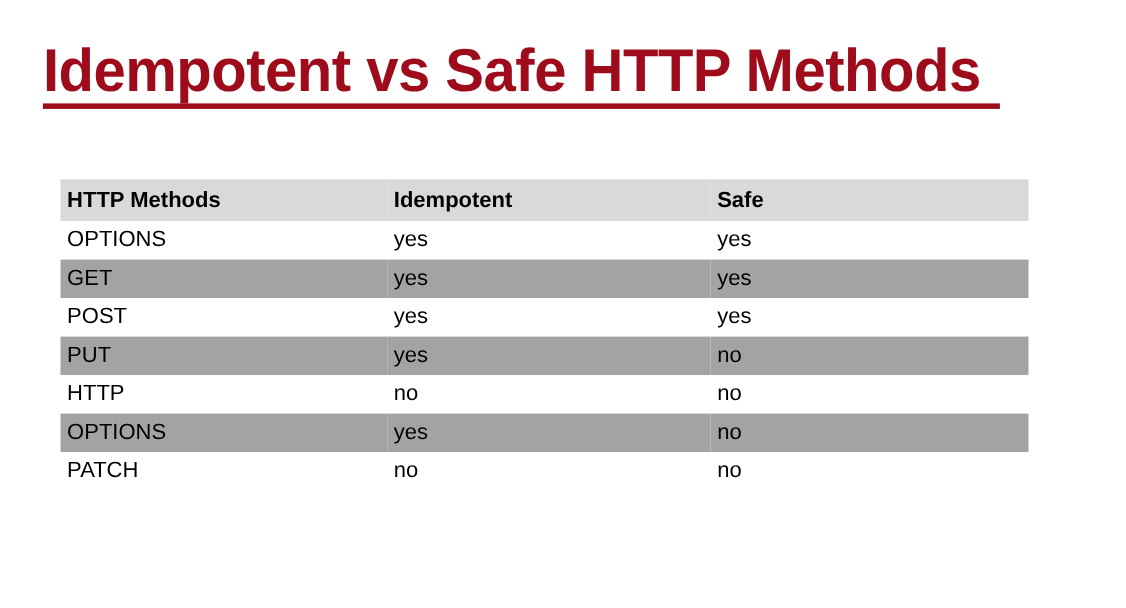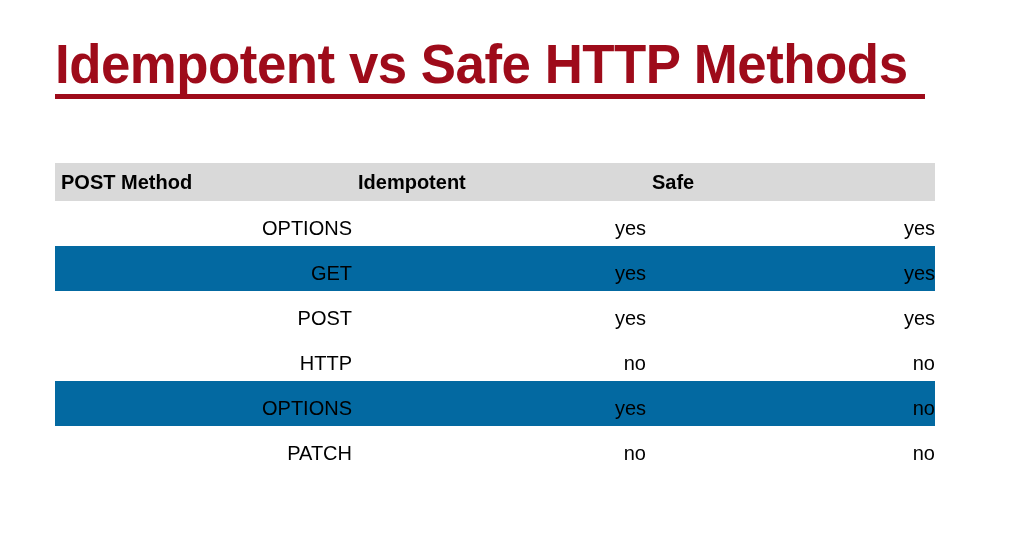--- a/index.html
+++ b/index.html
@@ -17,21 +17,21 @@
 
   .slide {
     position: absolute;
     inset: 0;
     background: #ffffff;
   }
 
   
   .title-wrap {
     position: absolute;
-    left: 55px;
+    left: 39px;
     top: 33px;
     width: 880px;
   }
   .slide-title {
     margin: 0;
     font-family: "Liberation Sans Narrow", "Liberation Sans", sans-serif;
     font-size: 55px;
     line-height: 62px;
     font-weight: bold;
     color: #9e0b1a;
@@ -70,31 +70,31 @@
   table.http-table thead th {
     background: #d9d9d9;
     font-weight: bold;
     text-align: left;
     padding: 8px 0 7px 6px;
     height: 20px;
     font-size: 20px;
     border: none;
   }
   table.http-table tbody td {
-    text-align: right;
-    padding: 16px 0 6px 6px;
+    text-align: left;
+    padding: 6px 0 6px 6px;
     height: 20px;
     font-weight: normal;
     border: none;
   }
   table.http-table tbody tr.odd td {
     background: #ffffff;
   }
   table.http-table tbody tr.even td {
-    background: #0369a1;
+    background: #a3a3a3;
   }
 </style>
 </head>
 <body>
 
 <div class="slide">
 
   <div class="title-wrap">
     <h1 class="slide-title">Idempotent vs Safe HTTP Methods</h1>
     <div class="title-underline"></div>
@@ -102,40 +102,45 @@
 
   <div class="table-wrap">
     <table class="http-table">
       <colgroup>
         <col class="c1">
         <col class="c2">
         <col class="c3">
       </colgroup>
       <thead>
         <tr>
-          <th>POST Method</th>
+          <th>HTTP Methods</th>
           <th>Idempotent</th>
           <th>Safe</th>
         </tr>
       </thead>
       <tbody>
         <tr class="odd">
           <td>OPTIONS</td>
           <td>yes</td>
           <td>yes</td>
         </tr>
         <tr class="even">
           <td>GET</td>
           <td>yes</td>
           <td>yes</td>
         </tr>
         <tr class="odd">
           <td>POST</td>
           <td>yes</td>
           <td>yes</td>
+        </tr>
+        <tr class="even">
+          <td>PUT</td>
+          <td>yes</td>
+          <td>no</td>
         </tr>
         <tr class="odd">
           <td>HTTP</td>
           <td>no</td>
           <td>no</td>
         </tr>
         <tr class="even">
           <td>OPTIONS</td>
           <td>yes</td>
           <td>no</td>

